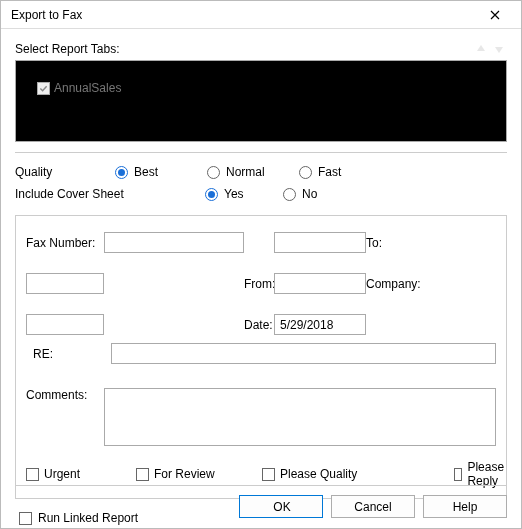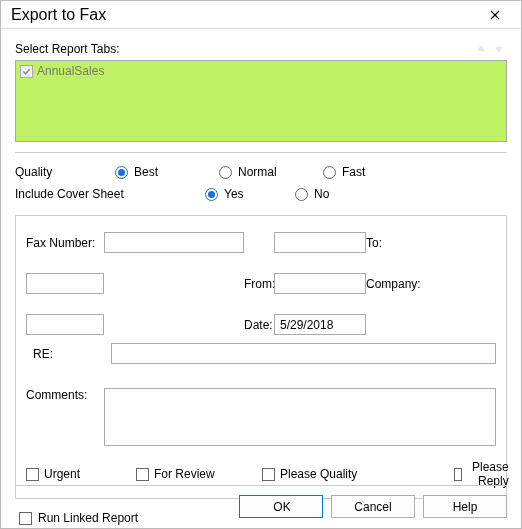--- a/index.html
+++ b/index.html
@@ -16,43 +16,43 @@
   }
   .titlebar {
     height: 28px;
     display: flex;
     align-items: center;
     justify-content: space-between;
     padding: 0 6px 0 10px;
     border-bottom: 1px solid #ddd;
     background: #fff;
   }
-  .titlebar .title { font-size: 16px; }
+  .titlebar .title { font-size: 12px; }
   .close-btn {
     width: 40px; height: 22px;
     display: flex; align-items: center; justify-content: center;
     cursor: default;
   }
   .close-btn svg { width: 10px; height: 10px; }
   .content { padding: 8px 14px 0 14px; }
   .row-label-arrows {
     display: flex; justify-content: space-between; align-items: center;
     margin-top: 4px;
   }
   .arrows { display: flex; gap: 2px; opacity: 0.35; }
   .arrow-btn {
     width: 16px; height: 16px;
     display: flex; align-items: center; justify-content: center;
   }
   .listbox {
     border: 1px solid #aaa;
     height: 82px;
     margin-top: 3px;
-    padding: 2px;
-    background: #bef264;
+    padding: 19px;
+    background: #000000;
   }
   .list-item {
     display: flex; align-items: center; gap: 4px;
     padding: 1px 2px;
     color: #777;
   }
   .chk-small {
     width: 13px; height: 13px;
     border: 1px solid #aaa;
     background: #eee;
@@ -61,21 +61,21 @@
   .chk-small svg { width: 9px; height: 9px; }
   .hr {
     border: none; border-top: 1px solid #ccc;
     margin: 10px 0 8px 0;
   }
   .radio-row {
     display: flex; align-items: center;
     height: 22px;
   }
   .radio-row .lbl { width: 100px; }
-  .radio-group { display: flex; gap: 12px; }
+  .radio-group { display: flex; gap: 0; }
   .radio-opt {
     display: flex; align-items: center; gap: 6px;
     width: 92px;
   }
   .radio {
     width: 13px; height: 13px; border-radius: 50%;
     border: 1px solid #666; background: #fff;
     display: inline-flex; align-items: center; justify-content: center;
   }
   .radio.sel::after {
@@ -121,21 +121,20 @@
     border: 1px solid #aaa;
     resize: none;
     font: inherit;
     padding: 3px 5px;
     background: #fff;
   }
   .check-row {
     display: flex;
     margin-top: 14px;
     gap: 0;
-    text-align: right;
   }
   .check-opt {
     display: flex; align-items: center; gap: 5px;
   }
   .chk {
     width: 13px; height: 13px;
     border: 1px solid #666; background: #fff;
     display: inline-block;
   }
   .check-opt.c1 { flex: 0 0 110px; }

